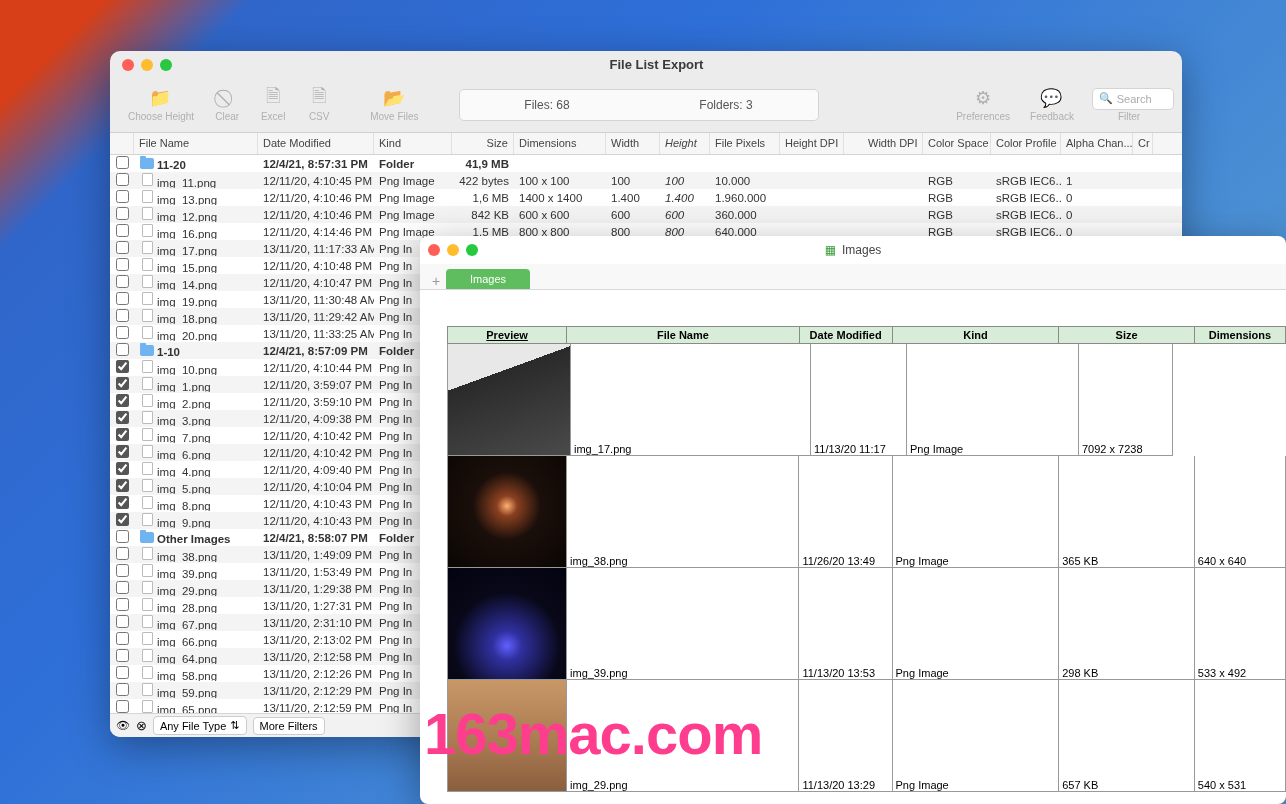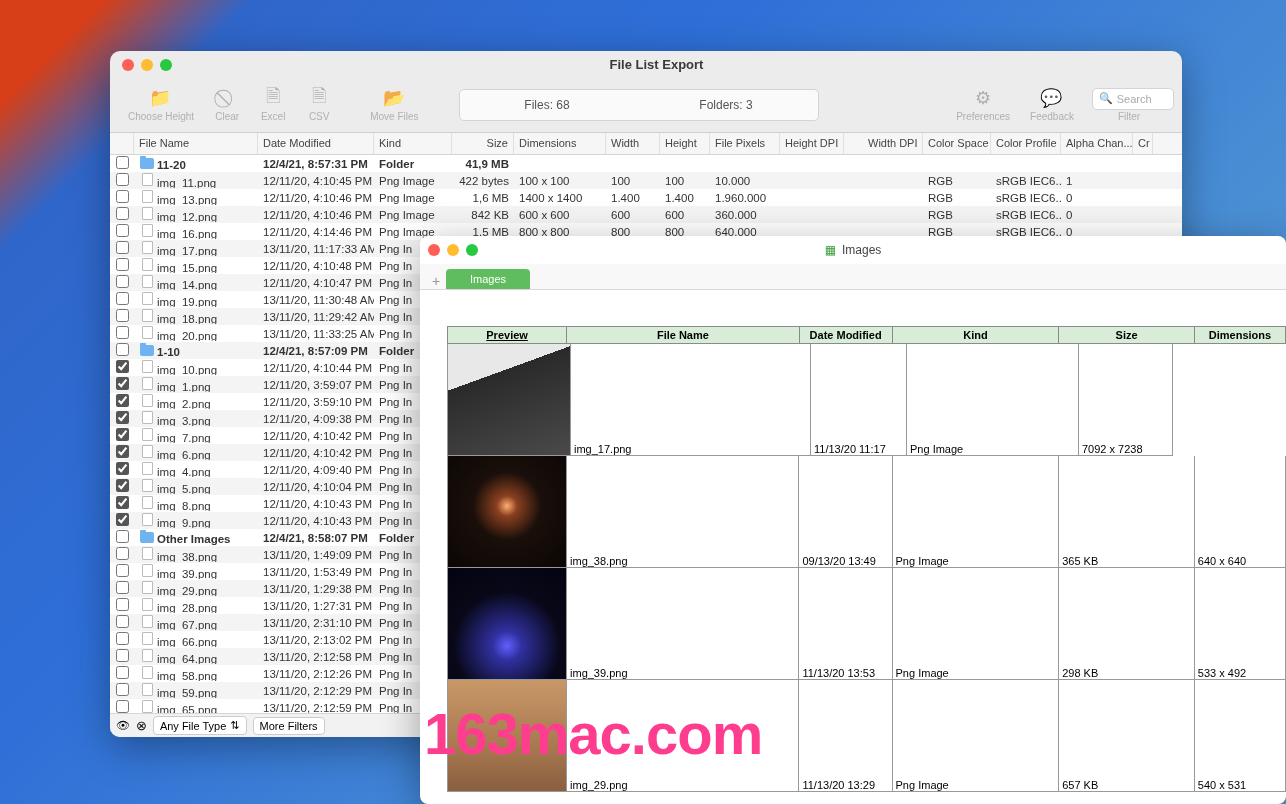--- a/index.html
+++ b/index.html
@@ -56,21 +56,21 @@
 .thumb.t3 { background: radial-gradient(circle at 50% 70%, #6060ff 0%, #3030a0 15%, #080818 55%, #030310 100%); }
 .thumb.t4 { background: linear-gradient(180deg, #c89868 0%, #a87850 60%, #8a5f3e 100%); }
 .watermark { position: absolute; left: 424px; top: 700px; font-size: 58px; font-weight: 800; color: #ff3d8f; letter-spacing: -1px; pointer-events: none; }
 
 .c-name { width: 102px; }
 .c-date { width: 116px; }
 .c-kind { width: 78px; }
 .c-size { width: 62px; text-align: right; }
 .c-dim { width: 92px; }
 .c-w { width: 54px; }
-.c-h { width: 50px; }
+.c-h { width: 50px; font-style: italic; }
 .c-tp { width: 70px; }
 .c-hd { width: 64px; }
 .c-wd { width: 60px; margin-left: 19px; }
 .c-cs { width: 68px; }
 .c-cp { width: 70px; }
 .c-ac { width: 72px; }
 .c-cr { width: 20px; }
 
 .sc-prev { width: 124px; text-decoration: underline; }
 .sc-name { width: 240px; }
@@ -798,21 +798,21 @@
           <div class="dcell sc-name">img_17.png</div>
           <div class="dcell sc-date">11/13/20 11:17</div>
           <div class="dcell sc-kind">Png Image</div>
           <div class="dcell sc-dim">7092 x 7238</div>
         </div>
         <div class="srow">
           <div class="dcell sc-prev">
             <div class="thumb t2"></div>
           </div>
           <div class="dcell sc-name">img_38.png</div>
-          <div class="dcell sc-date">09/13/20 13:49</div>
+          <div class="dcell sc-date">11/26/20 13:49</div>
           <div class="dcell sc-kind">Png Image</div>
           <div class="dcell sc-size">365 KB</div>
           <div class="dcell sc-dim">640 x 640</div>
         </div>
         <div class="srow">
           <div class="dcell sc-prev">
             <div class="thumb t3"></div>
           </div>
           <div class="dcell sc-name">img_39.png</div>
           <div class="dcell sc-date">11/13/20 13:53</div>

